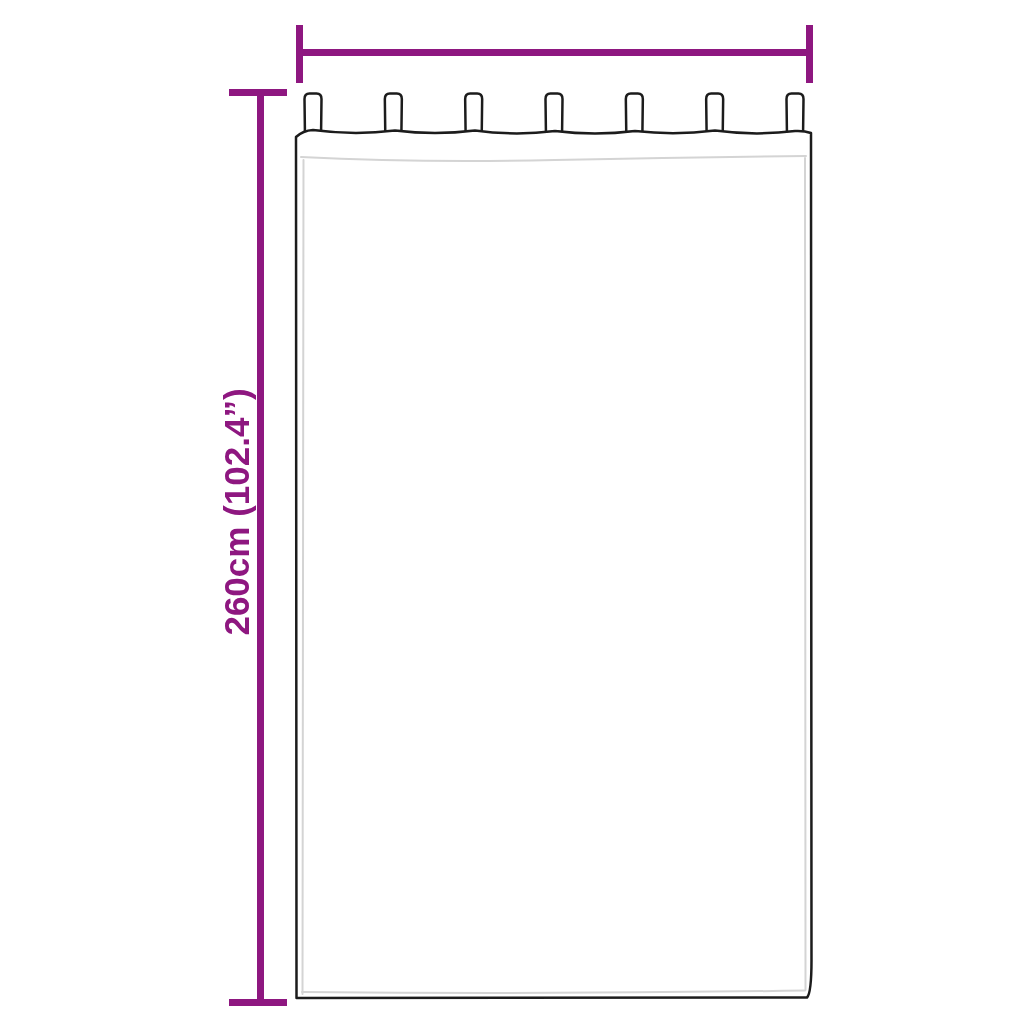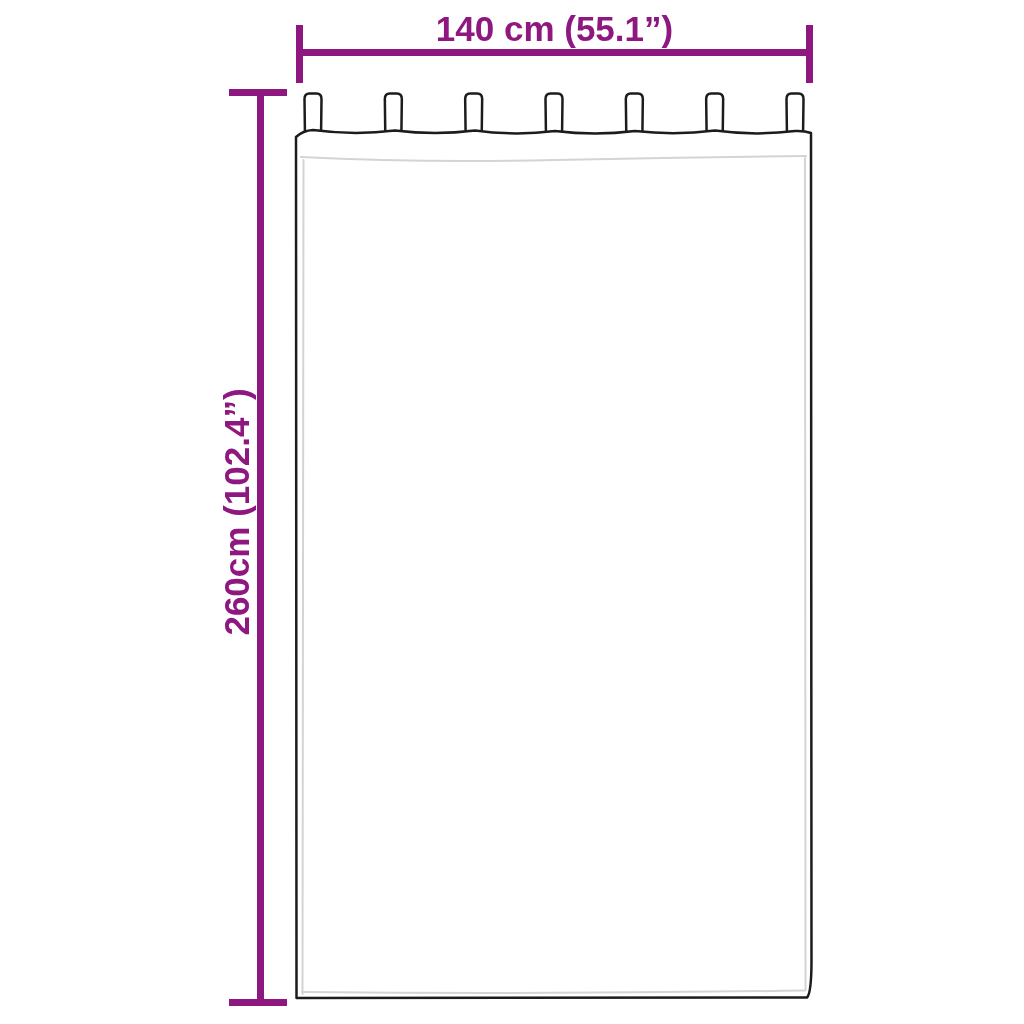--- a/index.html
+++ b/index.html
@@ -112,21 +112,20 @@
          Q 811.5,993 807,997.5
          L 296.5,998
          Z"></path>
 
     <path class="seam" d="M 301,157 Q 420,163 555,160 Q 690,157 806,156"></path>
     <path class="seam" d="M 303.5,160 L 302.5,994"></path>
     <path class="seam" d="M 805,158 L 805.5,990"></path>
     <path class="seam" d="M 302,992 Q 555,994.5 805,990.5"></path>
   </svg>
 
-  <div class="dim-label horizontal">140 cm (55.1”)</div>
   <div class="dim-line h-dim-line"></div>
   <div class="dim-cap h-cap-left"></div>
   <div class="dim-cap h-cap-right"></div>
 
   <div class="dim-label vertical">260cm (102.4”)</div>
   <div class="dim-line v-dim-line"></div>
   <div class="dim-cap v-cap-top"></div>
   <div class="dim-cap v-cap-bottom"></div>
 
 </div>

